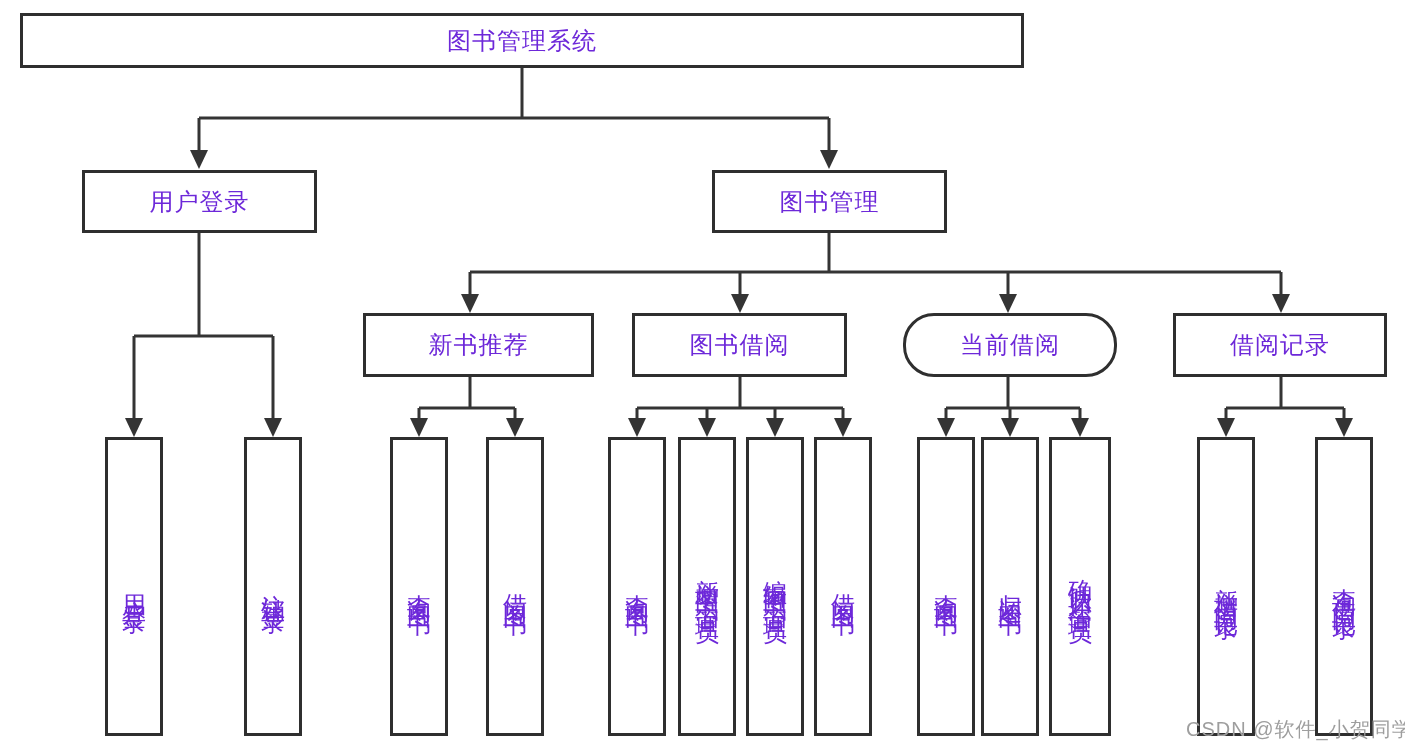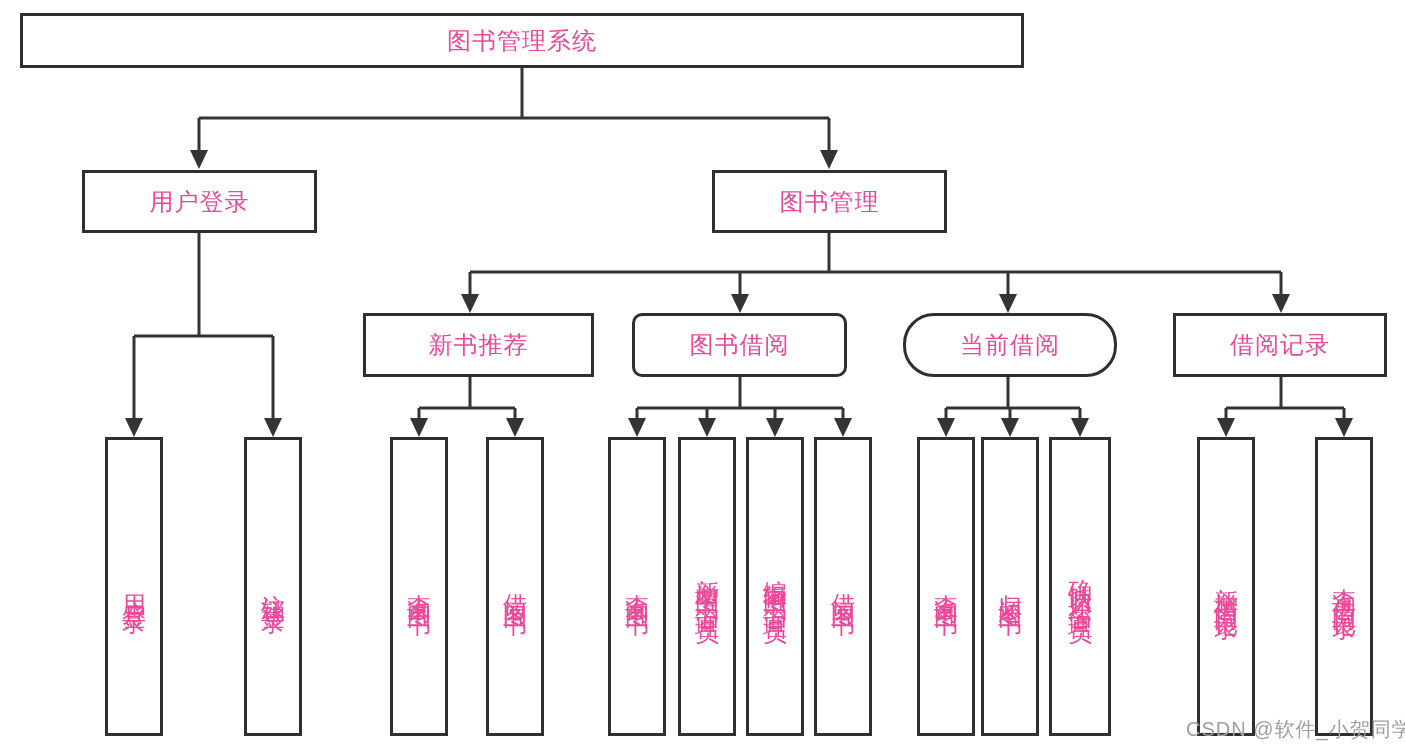--- a/index.html
+++ b/index.html
@@ -29,21 +29,21 @@
   }
   #connectors polygon {
     fill: #343434;
     stroke: none;
   }
   .node {
     position: absolute;
     box-sizing: border-box;
     background: #ffffff;
     border: 3px solid #2f2f2f;
-    color: #ec4899;
+    color: #6d28d9;
     display: flex;
     align-items: center;
     justify-content: center;
     font-size: 24px;
     line-height: 1;
     z-index: 2;
     text-align: center;
   }
   .node.h {
     letter-spacing: 1px;
@@ -102,21 +102,21 @@
       <polygon points="1335,418 1353,418 1344,437"></polygon>
     </g>
   </svg>
 
   <div class="node h" style="left:20px; top:13px; width:1004px; height:55px;">图书管理系统</div>
 
   <div class="node h" style="left:82px; top:170px; width:235px; height:63px;">用户登录</div>
   <div class="node h" style="left:712px; top:170px; width:235px; height:63px;">图书管理</div>
 
   <div class="node h" style="left:363px; top:313px; width:231px; height:64px;">新书推荐</div>
-  <div class="node h" style="left:632px; top:313px; width:215px; height:64px;border-radius:10px;">图书借阅</div>
+  <div class="node h" style="left:632px; top:313px; width:215px; height:64px;">图书借阅</div>
   <div class="node h" style="left:903px; top:313px; width:214px; height:64px;border-radius:31px;">当前借阅</div>
   <div class="node h" style="left:1173px; top:313px; width:214px; height:64px;">借阅记录</div>
 
   <div class="node v" style="left:105px; top:437px; width:58px; height:299px;">用户登录</div>
   <div class="node v" style="left:244px; top:437px; width:58px; height:299px;">注销登录</div>
 
   <div class="node v" style="left:390px; top:437px; width:58px; height:299px;">查询图书</div>
   <div class="node v" style="left:486px; top:437px; width:58px; height:299px;">借阅图书</div>
 
   <div class="node v" style="left:608px; top:437px; width:58px; height:299px;">查询图书</div>

